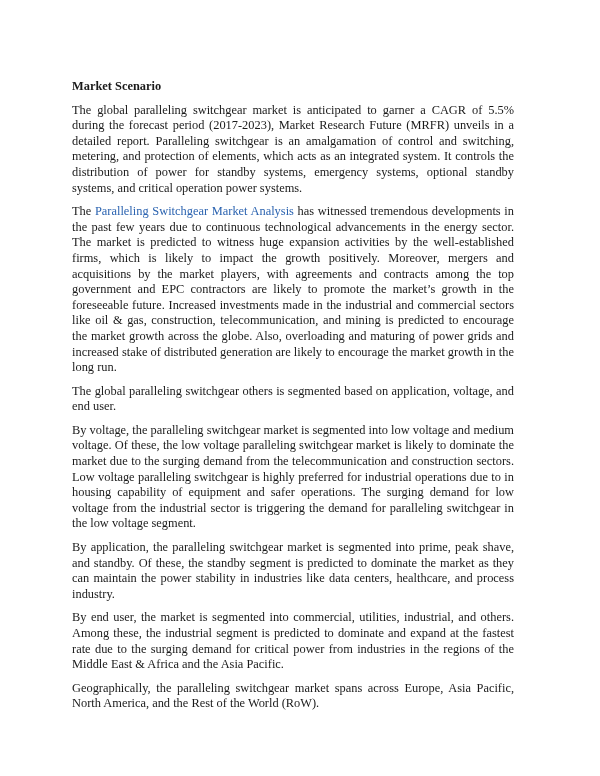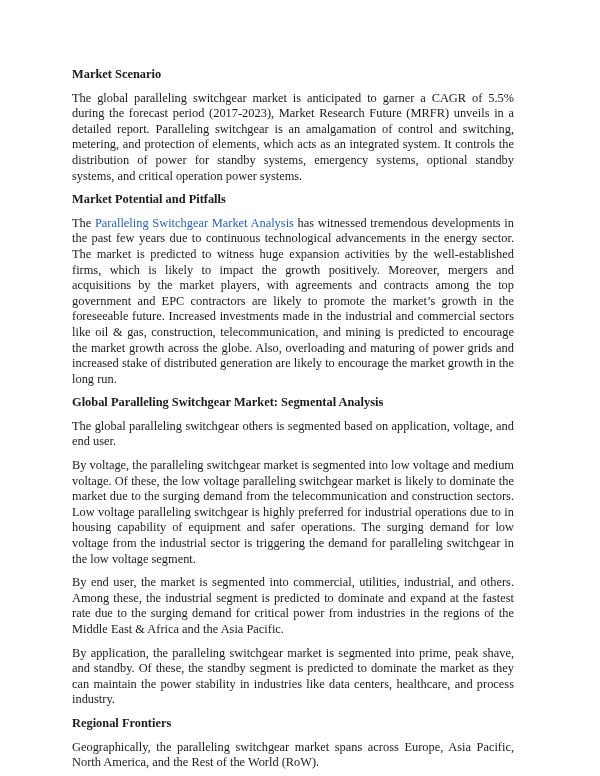--- a/index.html
+++ b/index.html
@@ -18,44 +18,41 @@
       left: 72px;
       top: 67px;
       width: 458px;
       font-family: "Liberation Serif", "DejaVu Serif", serif;
       font-size: 12.4px;
       line-height: 15.6px;
       color: #1a1a1a;
     }
     .heading {
       font-weight: bold;
-      margin: 0 0 8px 0;
+      margin: 12px 0 8px 0;
     }
     .para {
       text-align: justify;
       margin: 0 16px 8px 0;
     }
     .link {
       color: #2b63b0;
       cursor: pointer;
     }
   </style>
 </head>
 <body>
 
 <div class="page">
 
   <div class="heading">Market Scenario</div>
   <p class="para">The global paralleling switchgear market is anticipated to garner a CAGR of 5.5% during the forecast period (2017-2023), Market Research Future (MRFR) unveils in a detailed report. Paralleling switchgear is an amalgamation of control and switching, metering, and protection of elements, which acts as an integrated system. It controls the distribution of power for standby systems, emergency systems, optional standby systems, and critical operation power systems.</p>
 
-  <div class="heading">Market Potential and Pitfalls</div>
   <p class="para"><span>The </span><a class="link" style="color: rgb(43, 99, 176);">Paralleling Switchgear Market Analysis</a><span> has witnessed tremendous developments in the past few years due to continuous technological advancements in the energy sector. The market is predicted to witness huge expansion activities by the well-established firms, which is likely to impact the growth positively. Moreover, mergers and acquisitions by the market players, with agreements and contracts among the top government and EPC contractors are likely to promote the market’s growth in the foreseeable future. Increased investments made in the industrial and commercial sectors like oil &amp; gas, construction, telecommunication, and mining is predicted to encourage the market growth across the globe. Also, overloading and maturing of power grids and increased stake of distributed generation are likely to encourage the market growth in the long run.</span></p>
 
-  <div class="heading">Global Paralleling Switchgear Market: Segmental Analysis</div>
   <p class="para">The global paralleling switchgear others is segmented based on application, voltage, and end user.</p>
   <p class="para">By voltage, the paralleling switchgear market is segmented into low voltage and medium voltage. Of these, the low voltage paralleling switchgear market is likely to dominate the market due to the surging demand from the telecommunication and construction sectors. Low voltage paralleling switchgear is highly preferred for industrial operations due to in housing capability of equipment and safer operations. The surging demand for low voltage from the industrial sector is triggering the demand for paralleling switchgear in the low voltage segment.</p>
+  <p class="para">By application, the paralleling switchgear market is segmented into prime, peak shave, and standby. Of these, the standby segment is predicted to dominate the market as they can maintain the power stability in industries like data centers, healthcare, and process industry.</p>
   <p class="para">By end user, the market is segmented into commercial, utilities, industrial, and others. Among these, the industrial segment is predicted to dominate and expand at the fastest rate due to the surging demand for critical power from industries in the regions of the Middle East &amp; Africa and the Asia Pacific.</p>
-  <p class="para">By application, the paralleling switchgear market is segmented into prime, peak shave, and standby. Of these, the standby segment is predicted to dominate the market as they can maintain the power stability in industries like data centers, healthcare, and process industry.</p>
 
-  <div class="heading">Regional Frontiers</div>
   <p class="para">Geographically, the paralleling switchgear market spans across Europe, Asia Pacific, North America, and the Rest of the World (RoW).</p>
 
 </div>
 
 </body></html>

